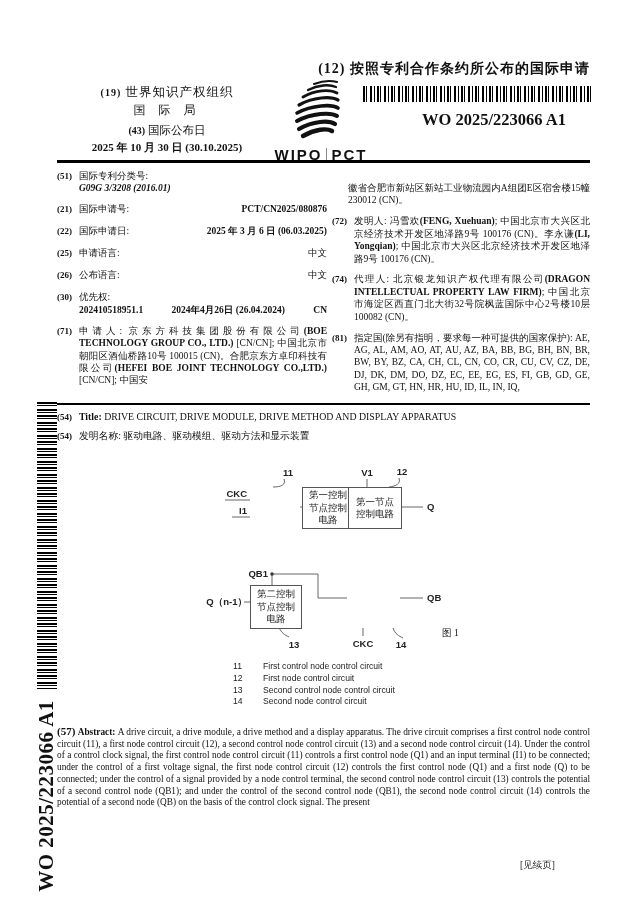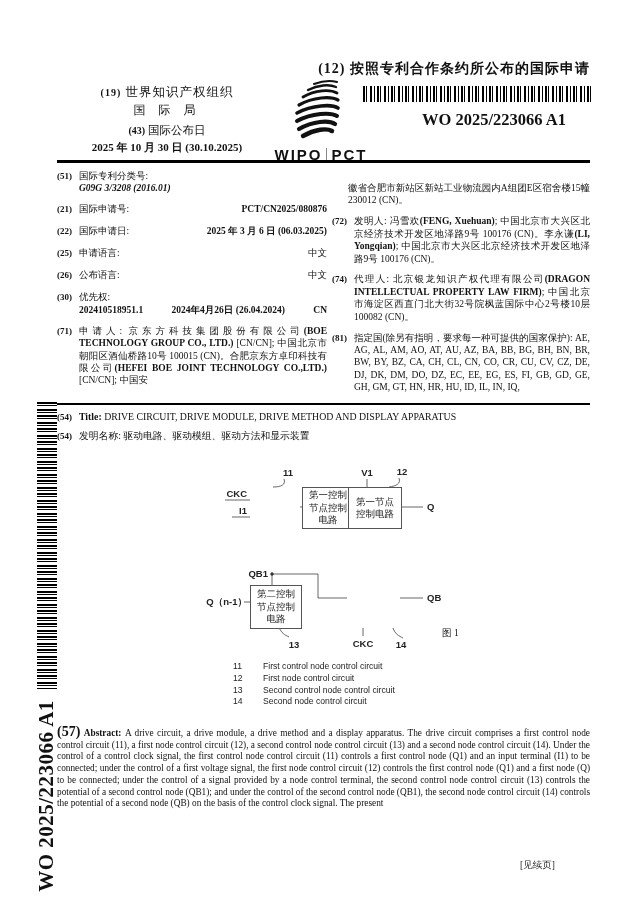--- a/index.html
+++ b/index.html
@@ -56,21 +56,21 @@
   .dbox{position:absolute; border:1px solid #555; display:flex; align-items:center; justify-content:center;
     text-align:center; font-size:9.5px; line-height:12.5px; color:#1a1a1a; background:#fff;}
   .dbox>span{width:40px; display:block;}
   .sig{font-family:"Liberation Sans", sans-serif; font-weight:600; font-size:9.5px; fill:#222;}
   .figlab{left:385px; top:172px; font-size:9.5px;}
   .legend{left:176px; top:206px; font-family:"Liberation Sans", sans-serif; font-size:8.6px; line-height:11.8px; color:#222;}
   .legend .lrow{display:flex;}
   .legend .lref{flex:none; width:30px;}
   
   .abstract{left:57px; top:726px; width:533px; font-size:9.3px; line-height:11.7px; text-align:justify;}
-  .abstract .num{font-size:14px;}
+  .abstract .num{font-size:11px;}
   
   .barcode-left{left:37px; top:402px; width:20px; height:287px;
     background:repeating-linear-gradient(180deg,#000 0 2px,#fff 2px 3px,#000 3px 4px,#fff 4px 7px,#000 7px 9px,#fff 9px 10px,#000 10px 11px,#fff 11px 13px);}
   .vpub{left:-53px; top:783px; width:200px; height:26px; transform:rotate(-90deg);
     text-align:center; font-weight:bold; font-size:21px; white-space:nowrap; letter-spacing:0.5px;}
   .cont-note{left:520px; top:859px; width:70px; font-size:9.5px; color:#222;}
 </style>
 </head>
 <body>
 

